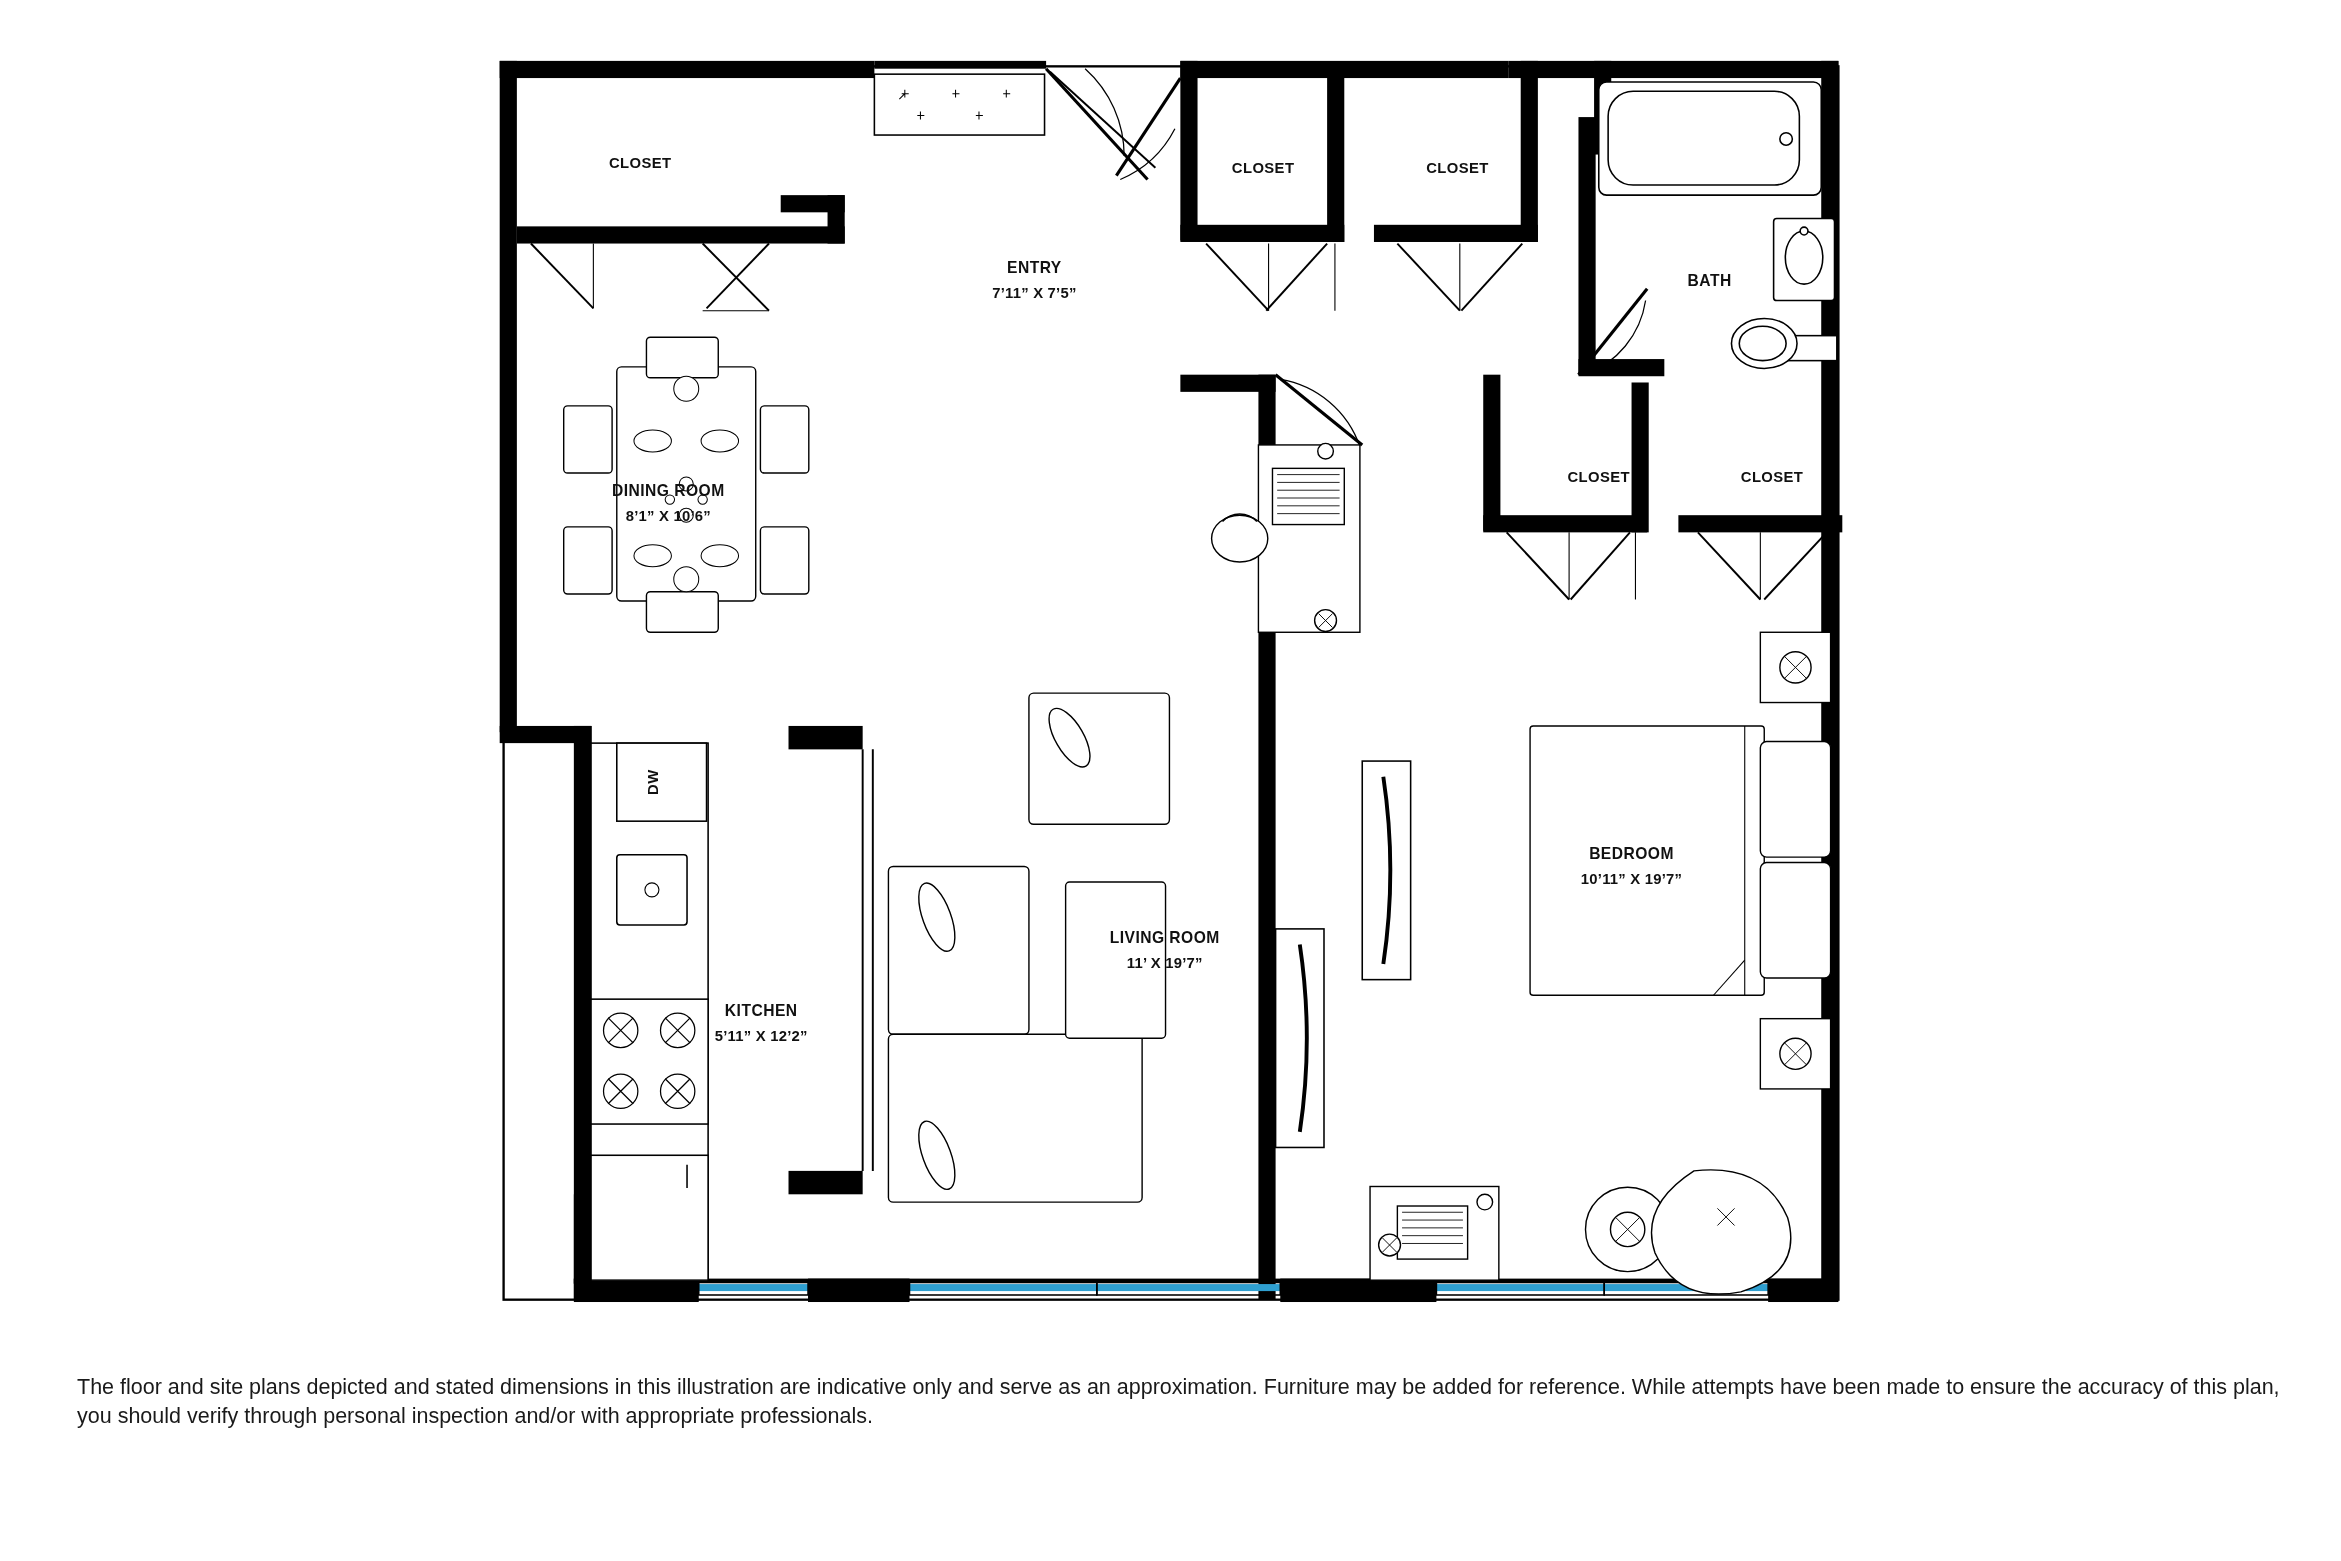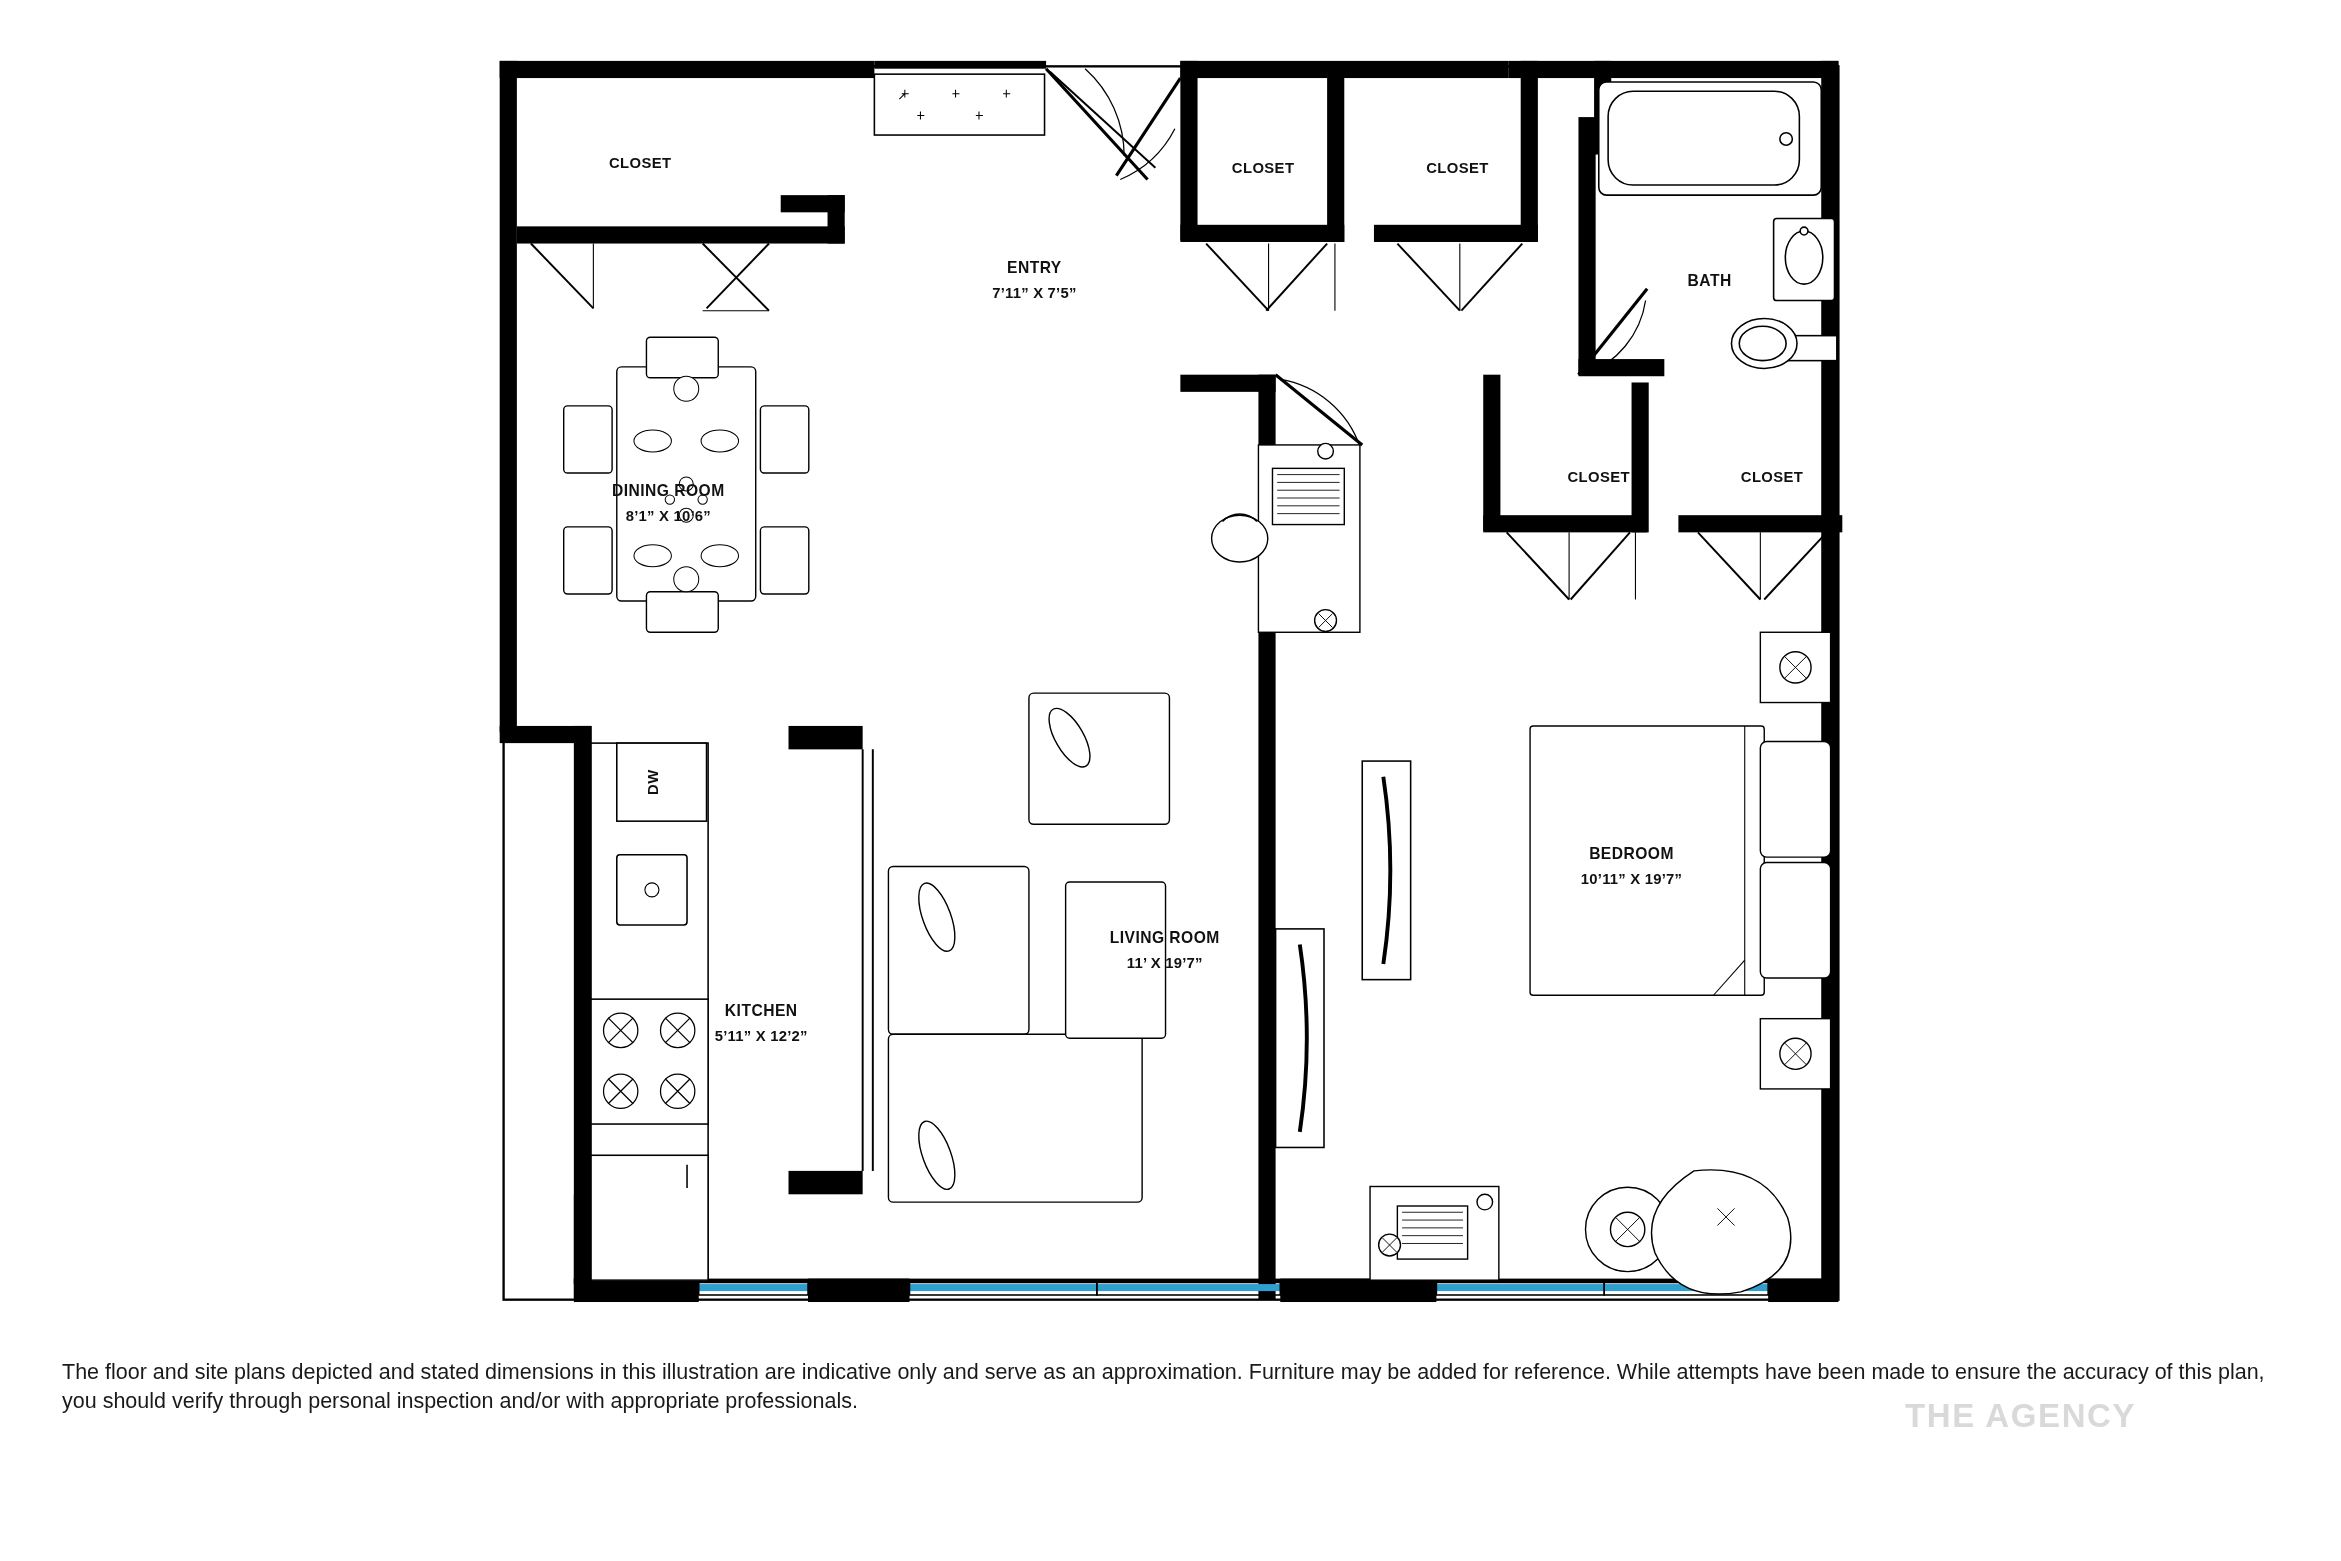--- a/index.html
+++ b/index.html
@@ -49,21 +49,21 @@
     font-size: 24px;
     letter-spacing: 0.2px;
     color: #111111;
     margin: 0 0 17px 0;
   }
   #disclaimer {
     font-family: "Liberation Sans", sans-serif;
     font-size: 21.5px;
     line-height: 1.33;
     color: #1a1a1a;
-    margin: 0;
+    margin: 15px;
     max-width: 2248px;
   }
 
   
   #watermark {
     position: absolute;
     left: 1905px;
     top: 1397px;
     width: 406px;
     height: 47px;
@@ -404,20 +404,19 @@
         <text class="room-label" x="1492" y="1208" text-anchor="middle">LIVING ROOM</text>
         <text class="room-dim" x="1492" y="1240" text-anchor="middle">11’ X 19’7”</text>
 
         <text class="room-label" x="2090" y="1100" text-anchor="middle">BEDROOM</text>
         <text class="room-dim" x="2090" y="1132" text-anchor="middle">10’11” X 19’7”</text>
       </g>
 
     </svg>
   </div>
 
-  <div id="watermark">THE AGENCY</div>
 
   <div id="footer">
     <p id="disclaimer">The floor and site plans depicted and stated dimensions in this illustration are indicative only and serve as an approximation. Furniture may be added for reference. While attempts have been made to ensure the accuracy of this plan, you should verify through personal inspection and/or with appropriate professionals.</p>
   </div>
 
 </div>
 
 
 </body></html>

